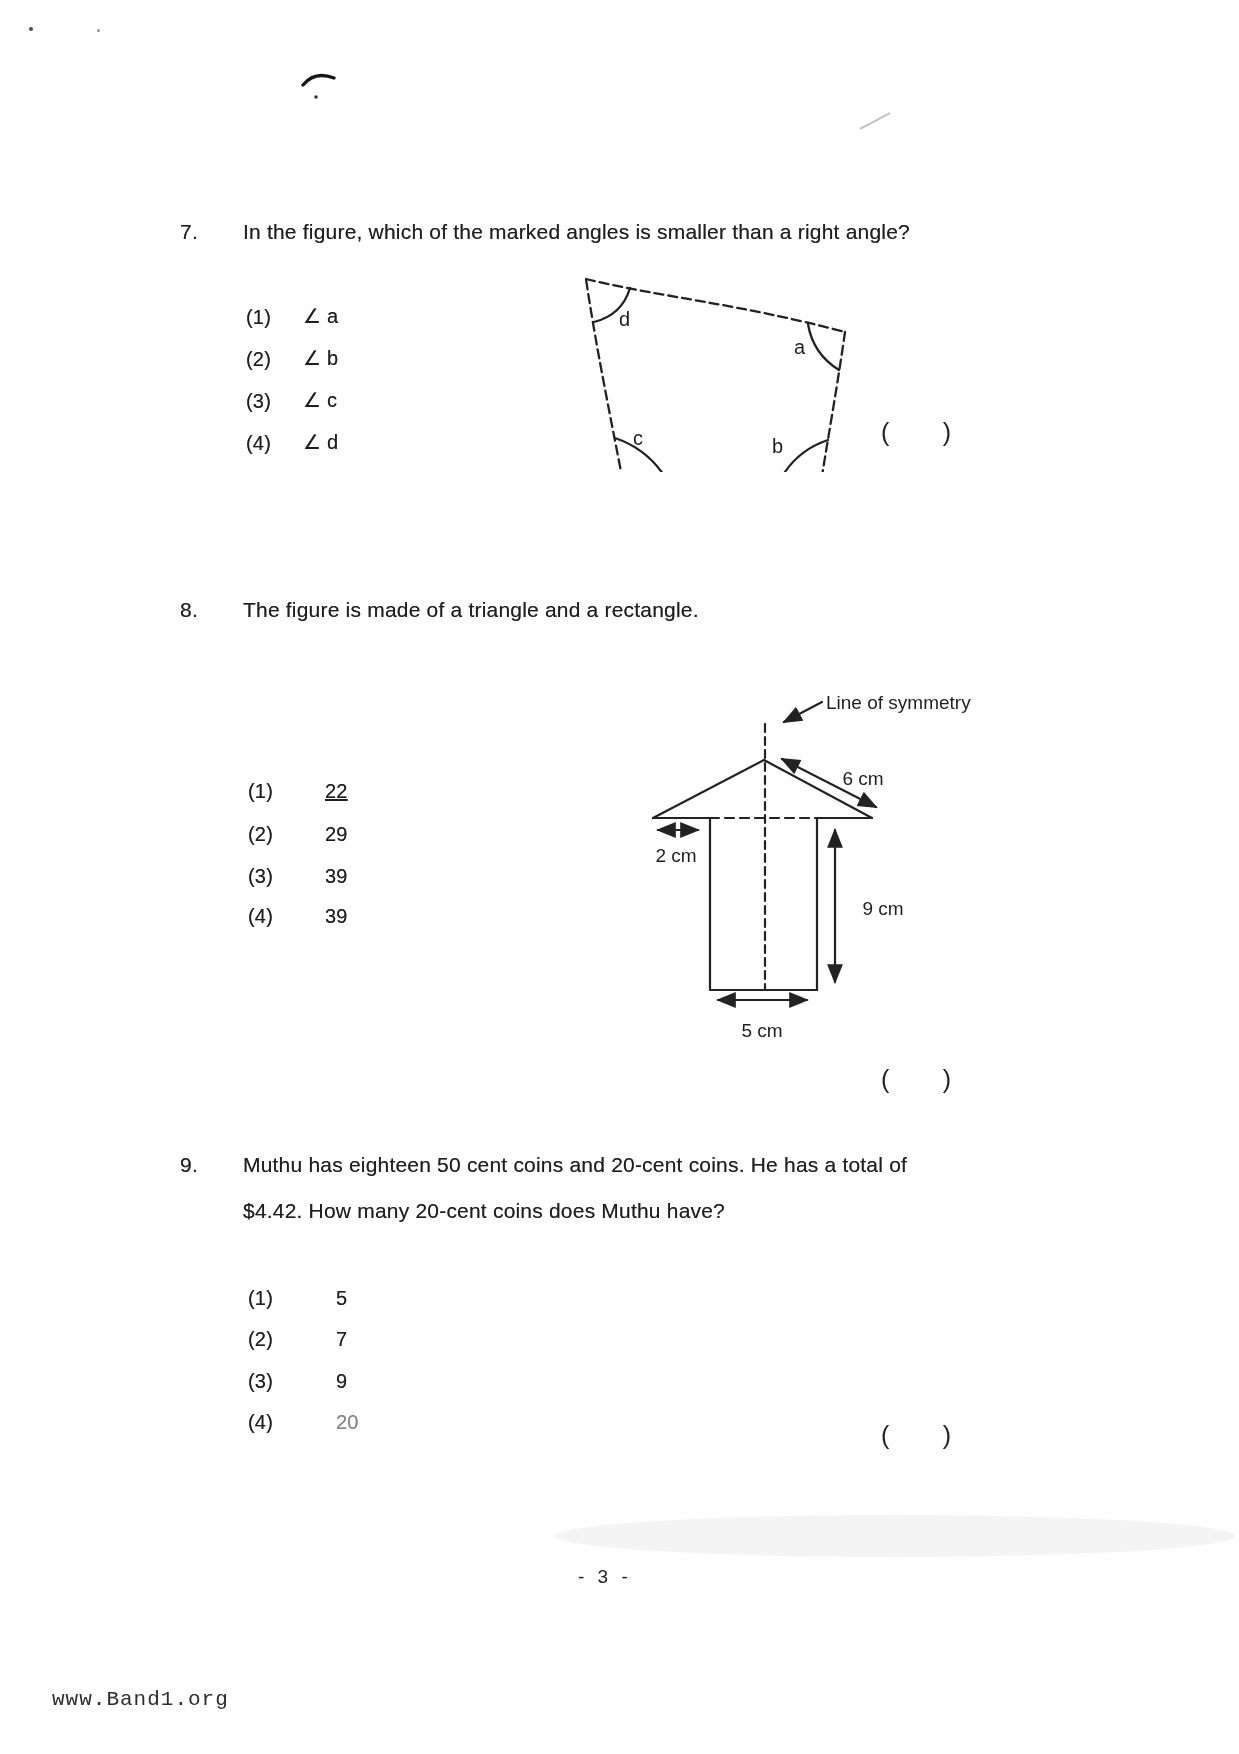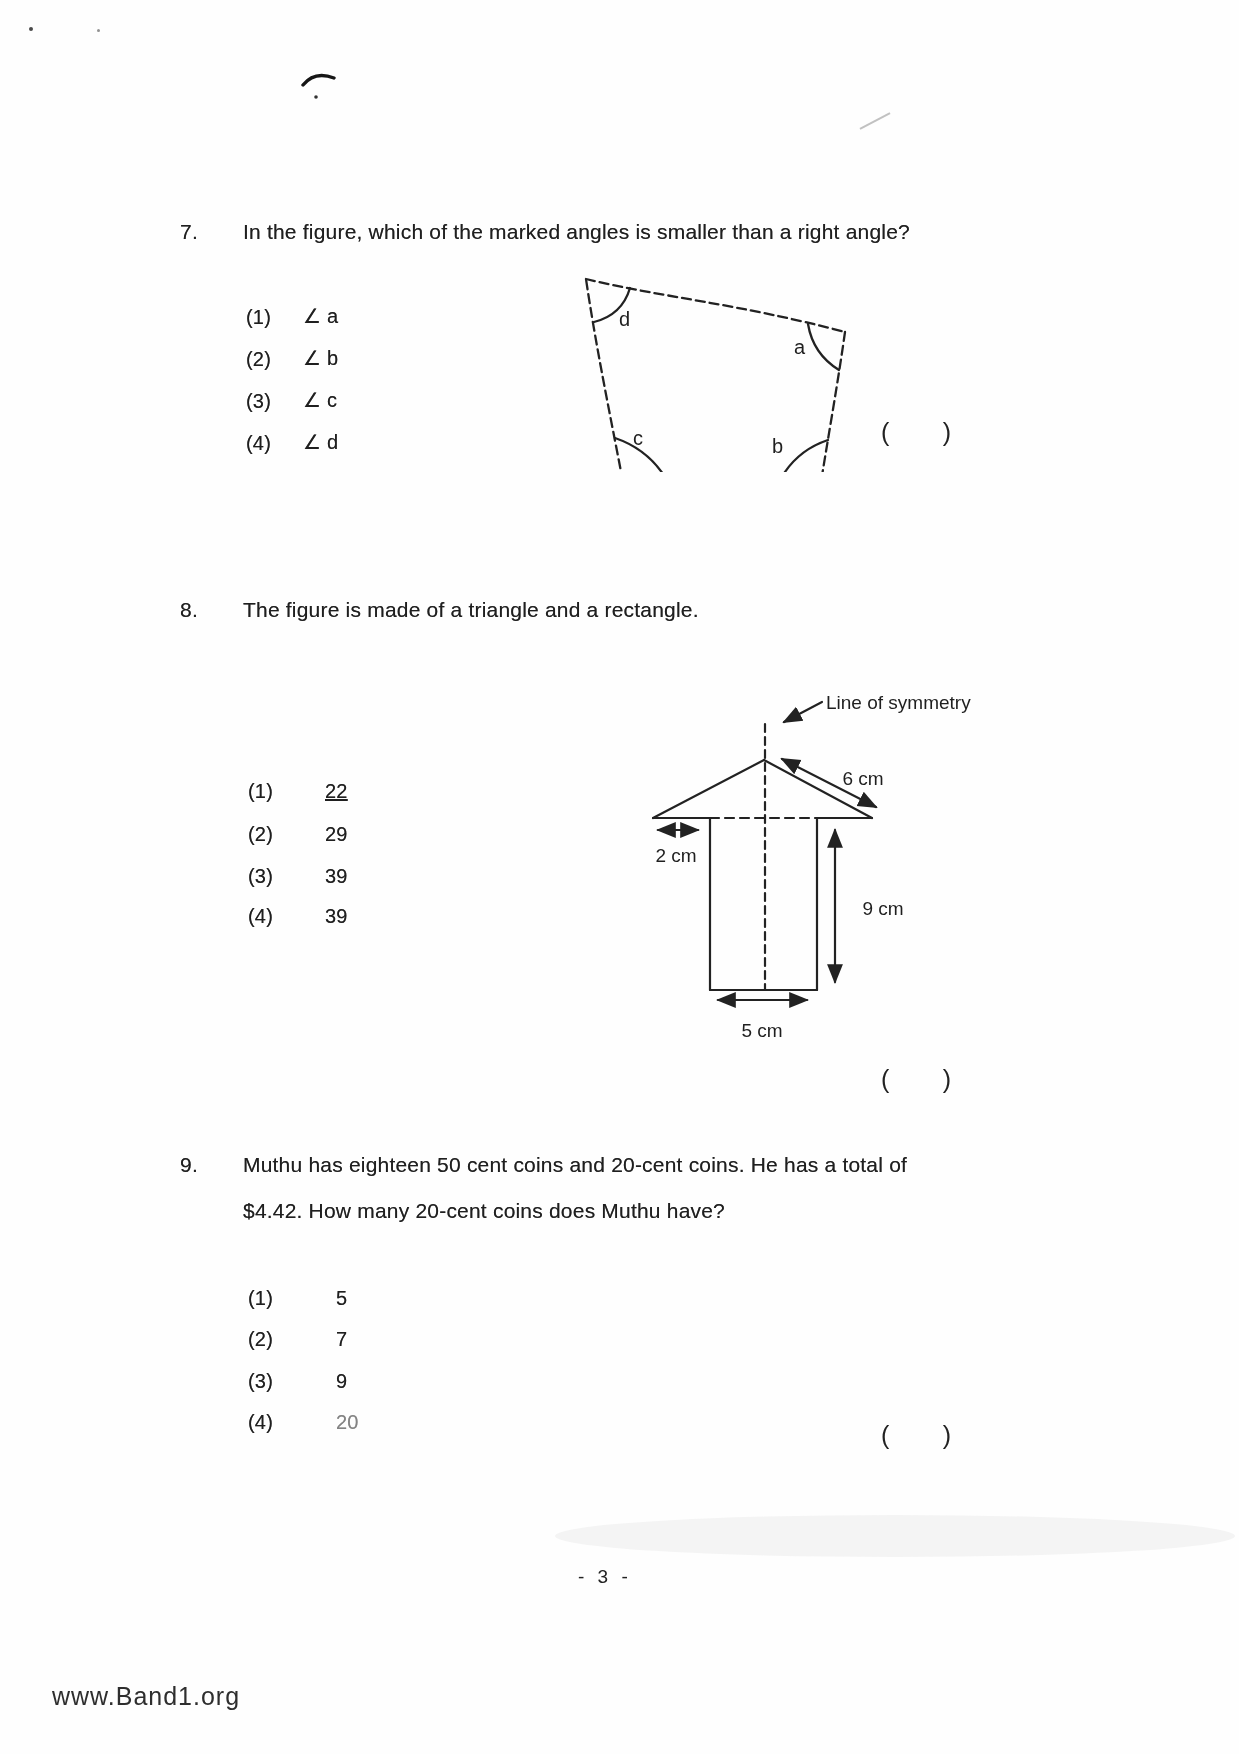--- a/index.html
+++ b/index.html
@@ -10,21 +10,21 @@
   }
   .scan{text-shadow:0 0 .4px rgba(20,20,20,.6);letter-spacing:.2px;}
   .abs{position:absolute;}
   .q-num{font-size:21px;}
   .q-text{font-size:21px;white-space:nowrap;}
   .opt-label{font-size:20px;}
   .opt-value{font-size:20px;}
   .bracket{width:70px;display:flex;justify-content:space-between;font-size:25px;color:#222;}
   .blank{display:inline-block;width:172px;border-bottom:2px solid #1f1f1f;transform:translateY(2px);margin:0 10px 0 8px;}
   .page-number{font-size:19px;letter-spacing:4px;color:#222;}
-  .watermark{font-family:Liberation Sans, sans-serif;font-size:25px;letter-spacing:1px;color:#2e2e2e;}
+  .watermark{font-family:Liberation Mono, monospace;font-size:21px;letter-spacing:1px;color:#2e2e2e;margin-top:6px;}
   svg text{font-family:"Liberation Sans",sans-serif;fill:#1f1f1f;}
   .speck{position:absolute;background:#4a4a4a;border-radius:50%;}
   .streak{position:absolute;background:rgba(80,80,80,.35);}
   .smudge{position:absolute;background:rgba(110,110,110,.07);border-radius:50%;}
 </style>
 </head>
 <body>
 
 <div class="page">
 

